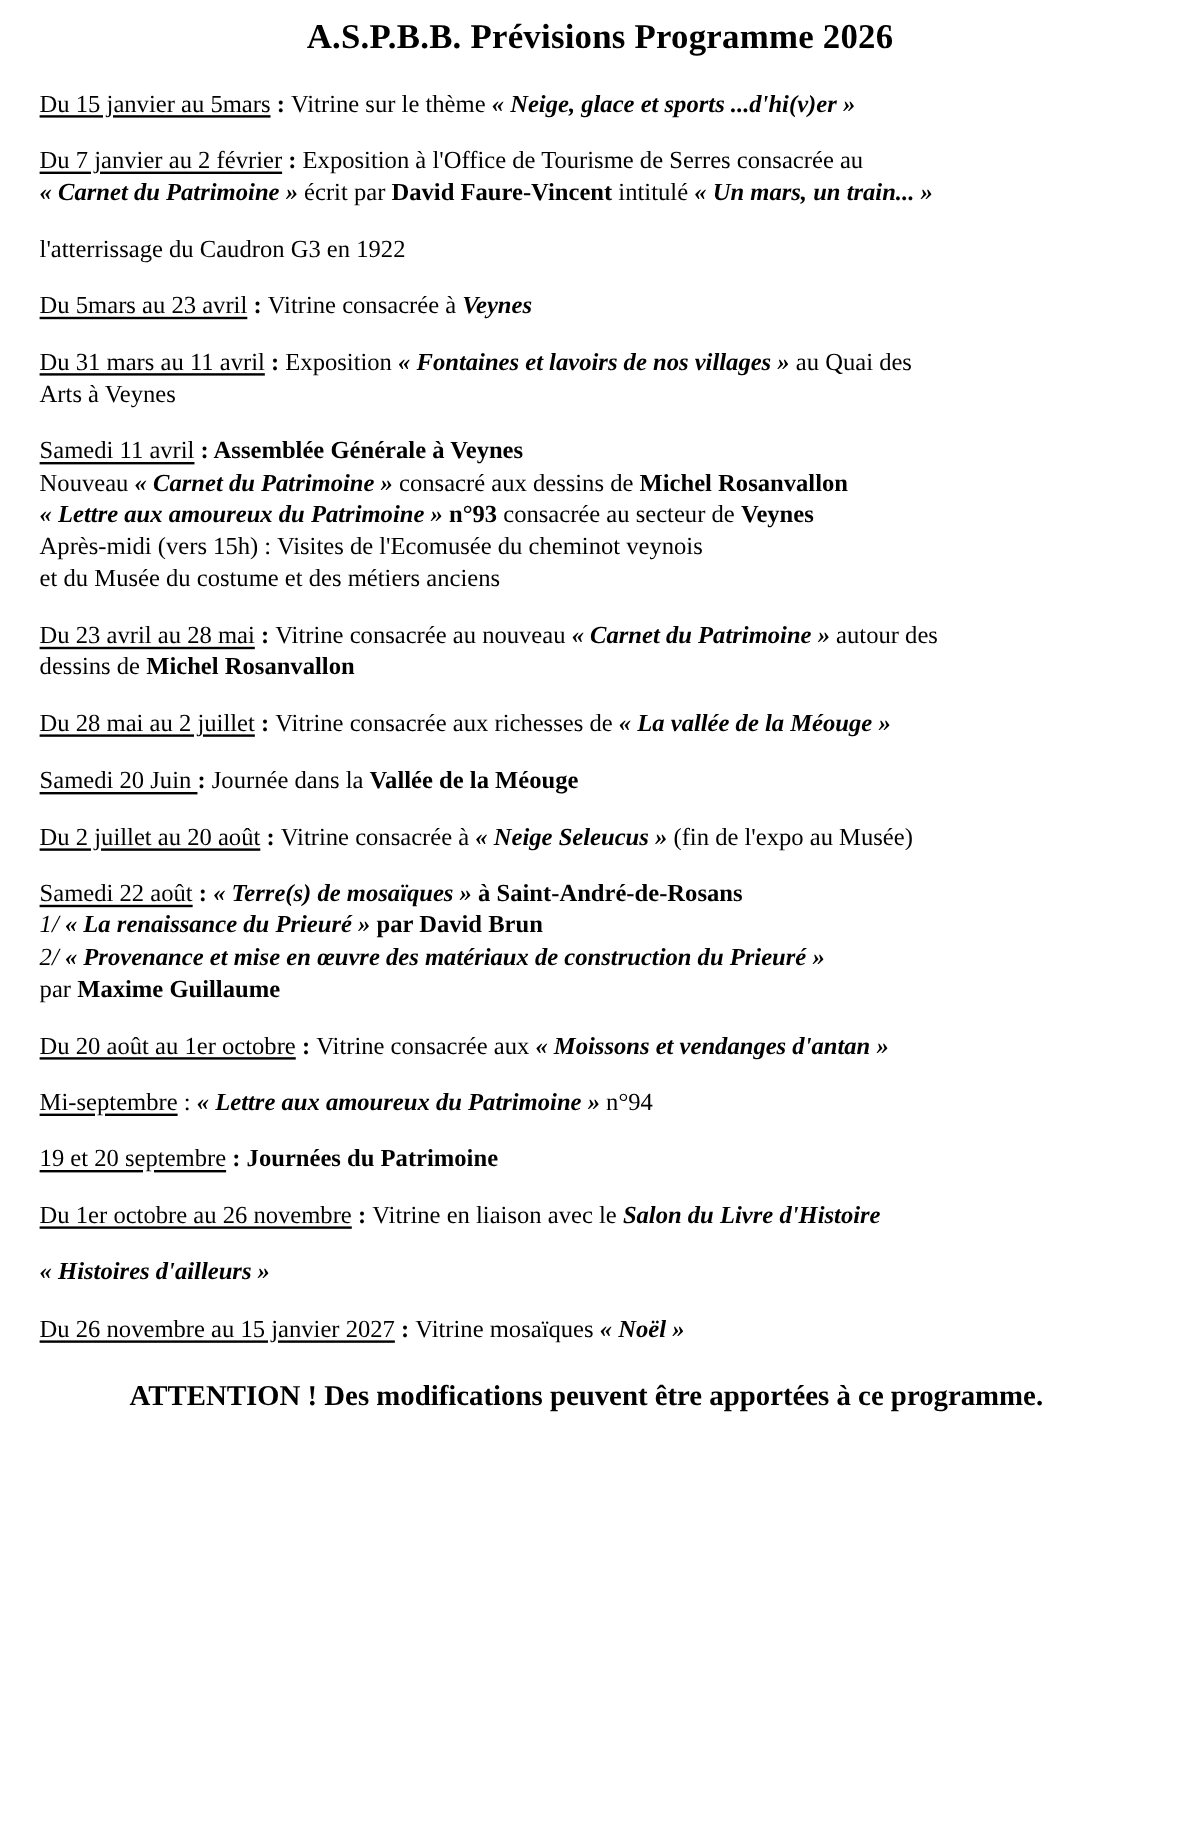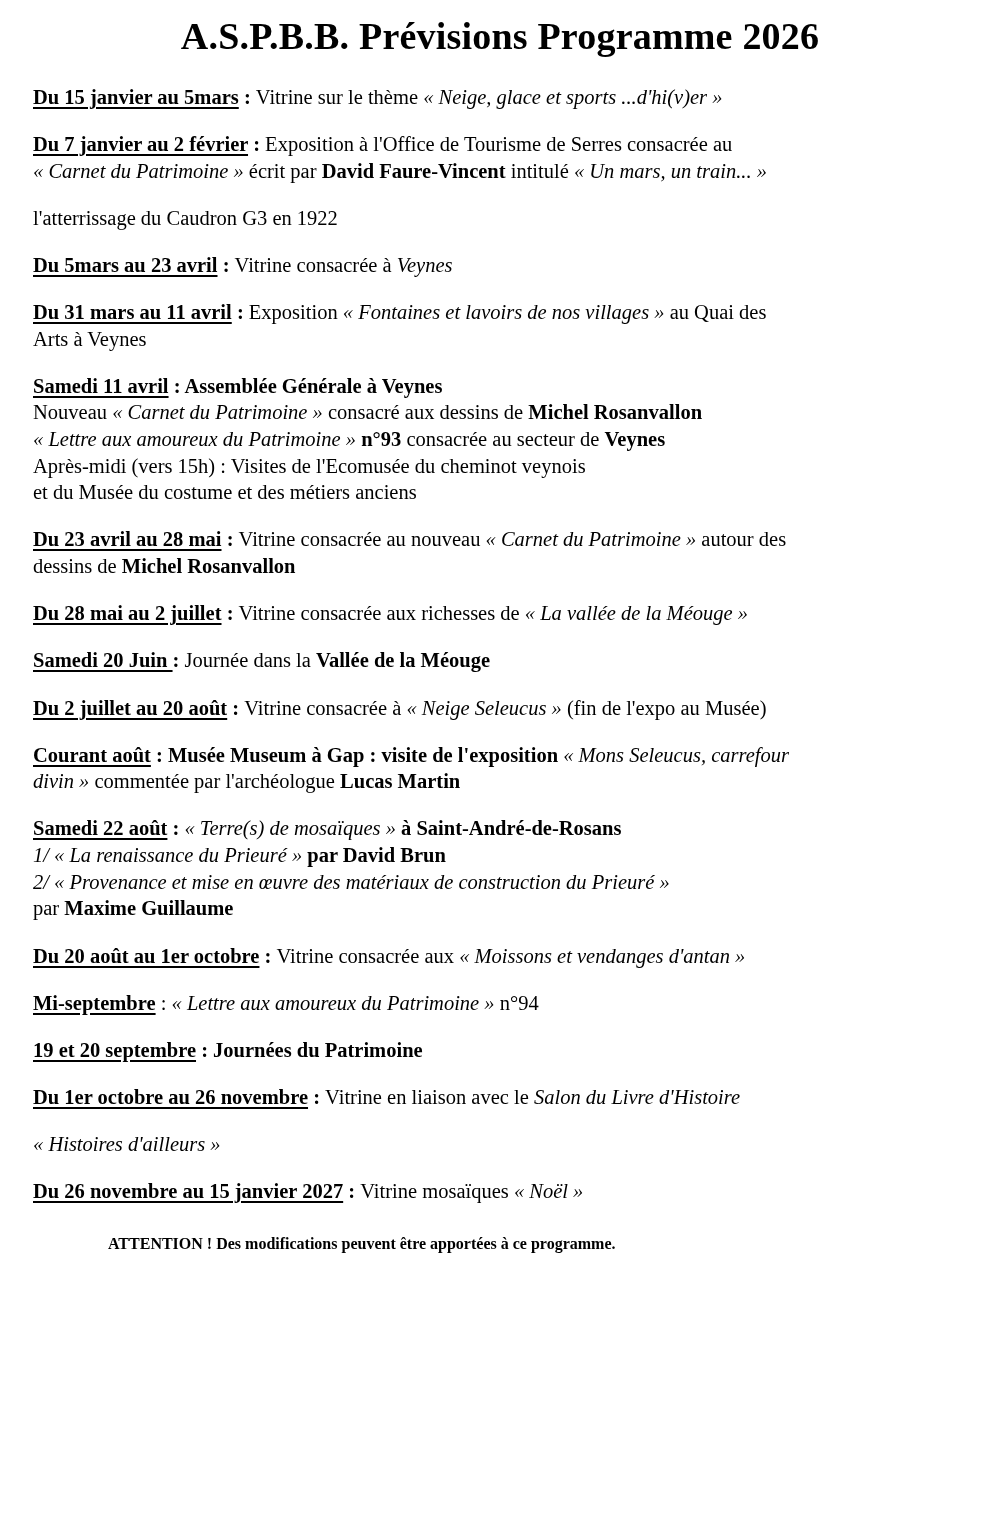--- a/index.html
+++ b/index.html
@@ -13,21 +13,21 @@
   }
   .page{
     position:relative;
     width:1000px;height:1527px;
     padding:0;
     box-sizing:border-box;
   }
   .doc-title{
     text-align:center;
     font-weight:bold;
-    font-size:38px;
+    font-size:29px;
     letter-spacing:0.2px;
     margin:16px 0 0 0;
     line-height:1.1;
   }
   .entries{
     margin-top:26px;
     padding-left:33px;
     padding-right:33px;
   }
   .entry{
@@ -35,43 +35,43 @@
     line-height:1.30;
     margin-bottom:20.5px;
   }
   .entry p{margin:0;padding:0;}
   .line{
     font-size:20.5px;
     line-height:1.30;
   }
   .just{ text-align:justify; text-align-last:left; }
   .dt{
-    font-weight:bold;
+    font-weight:normal;
     text-decoration:underline;
     text-decoration-thickness:2px;
     text-underline-offset:3px;
   }
   .colon{font-weight:bold;}
   .b{font-weight:bold;text-align:right;}
-  .bi{font-weight:normal;font-style:italic;}
+  .bi{font-weight:bold;font-style:italic;}
   .i{font-style:italic;}
   .n{font-weight:normal;font-style:normal;}
   .ind1{padding-left:69px;}
   .ind2{padding-left:72px;}
   .ind-sub{padding-left:70px;}
   .ind-dessins{padding-left:145px;}
   .ind-etdu{padding-left:223px;}
   .ind-arts{padding-left:69px;}
   .ind-atter{padding-left:69px;}
   .ind-hist{padding-left:302px;}
   .attention{
     margin-top:30px;
     padding-left:75px;
     font-weight:bold;
-    font-size:16px;
+    font-size:24px;
   }
 </style>
 </head>
 <body>
 
 <div class="page">
 
   <h1 class="doc-title">A.S.P.B.B. Prévisions Programme 2026</h1>
 
   <div class="entries">
@@ -150,28 +150,20 @@
         <span class="dt">Samedi 20 Juin </span><span class="colon"> : </span><span class="n">Journée dans la </span><span class="b">Vallée de la Méouge</span>
       </p>
     </div>
 
     <div class="entry">
       <p class="line">
         <span class="dt">Du 2 juillet au 20 août</span><span class="colon"> : </span><span class="n">Vitrine consacrée à </span><span class="bi">« Neige Seleucus »</span><span class="n"> (fin de l'expo au Musée)</span>
       </p>
     </div>
 
-    <div class="entry">
-      <p class="line">
-        <span class="dt">Courant août</span><span class="colon"> : </span><span class="b">Musée Museum à Gap : visite de l'exposition </span><span class="bi">« Mons Seleucus, carrefour</span>
-      </p>
-      <p class="line ind-sub">
-        <span class="bi">divin »</span><span class="n"> commentée par l'archéologue </span><span class="b">Lucas Martin</span>
-      </p>
-    </div>
 
     <div class="entry">
       <p class="line">
         <span class="dt">Samedi 22 août</span><span class="colon"> : </span><span class="bi">« Terre(s) de mosaïques »</span><span class="b"> à Saint-André-de-Rosans</span>
       </p>
       <p class="line ind-sub">
         <span class="i">1/ </span><span class="bi">« La renaissance du Prieuré »</span><span class="b"> par </span><span class="b">David Brun</span>
       </p>
       <p class="line ind-sub">
         <span class="i">2/ </span><span class="bi">« Provenance et mise en œuvre des matériaux de construction du Prieuré »</span>

